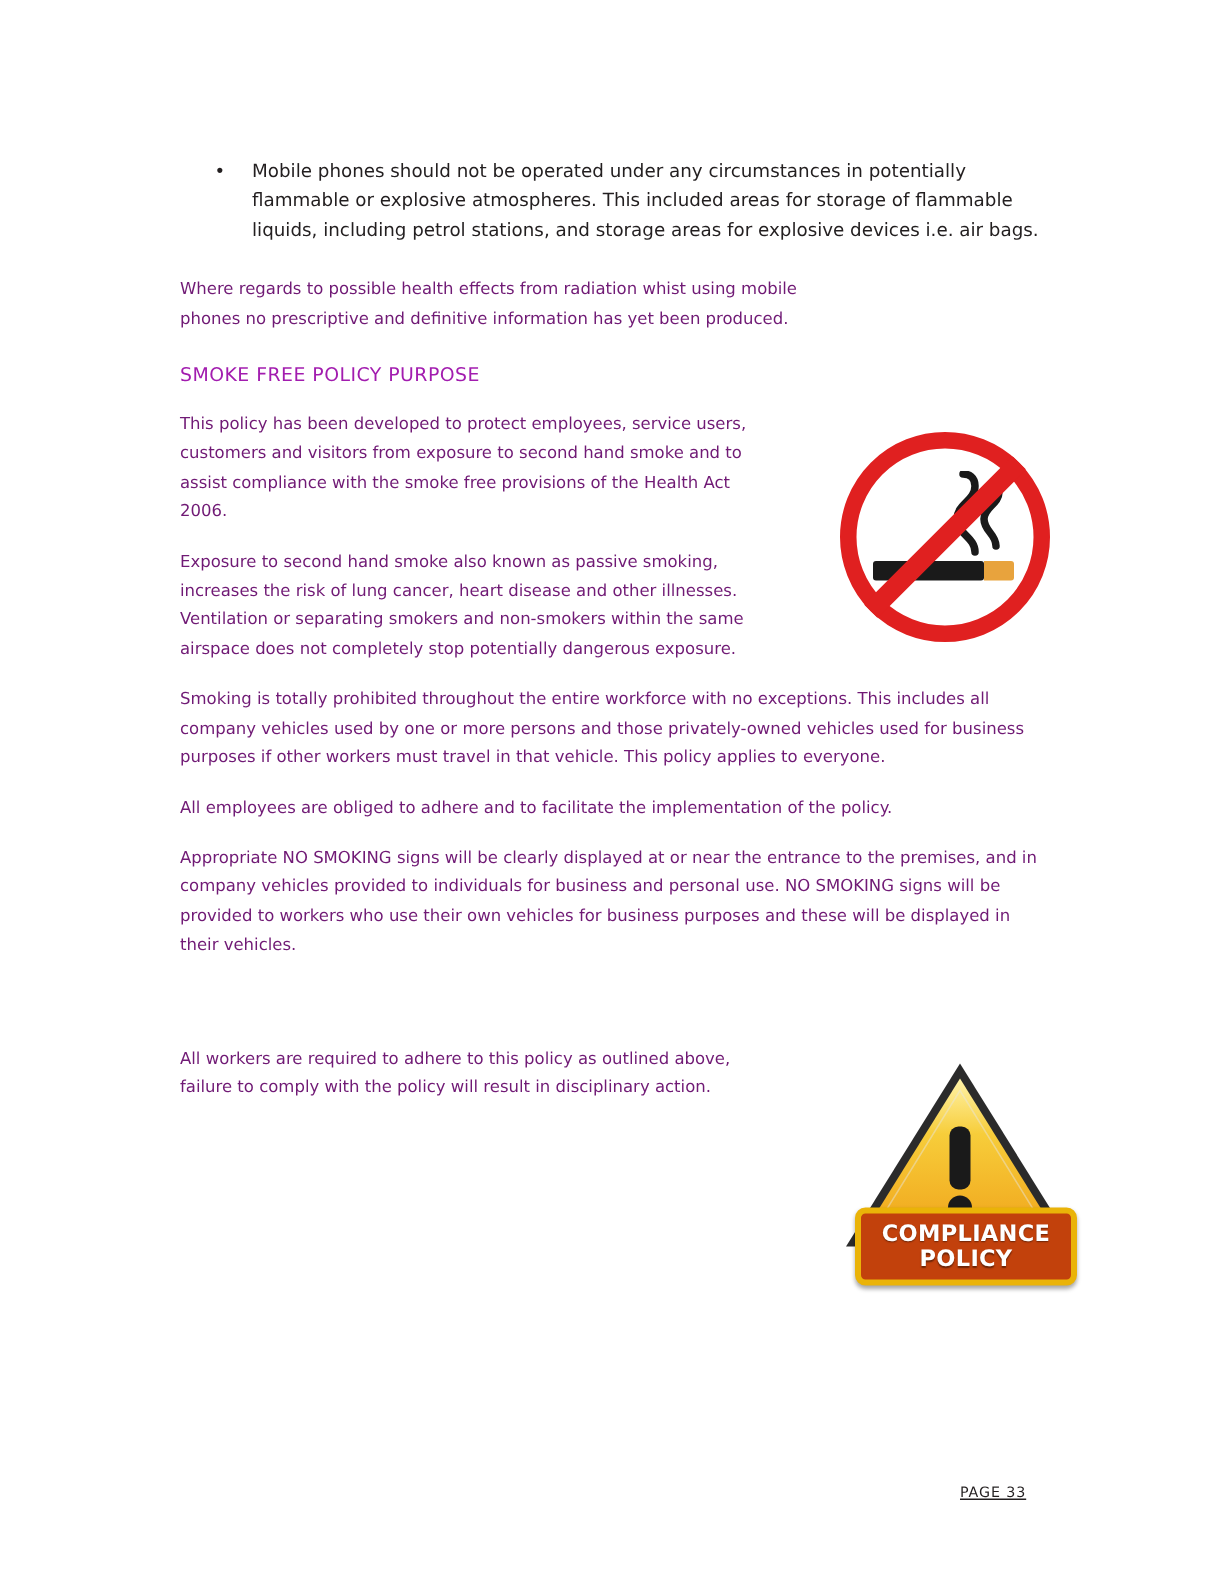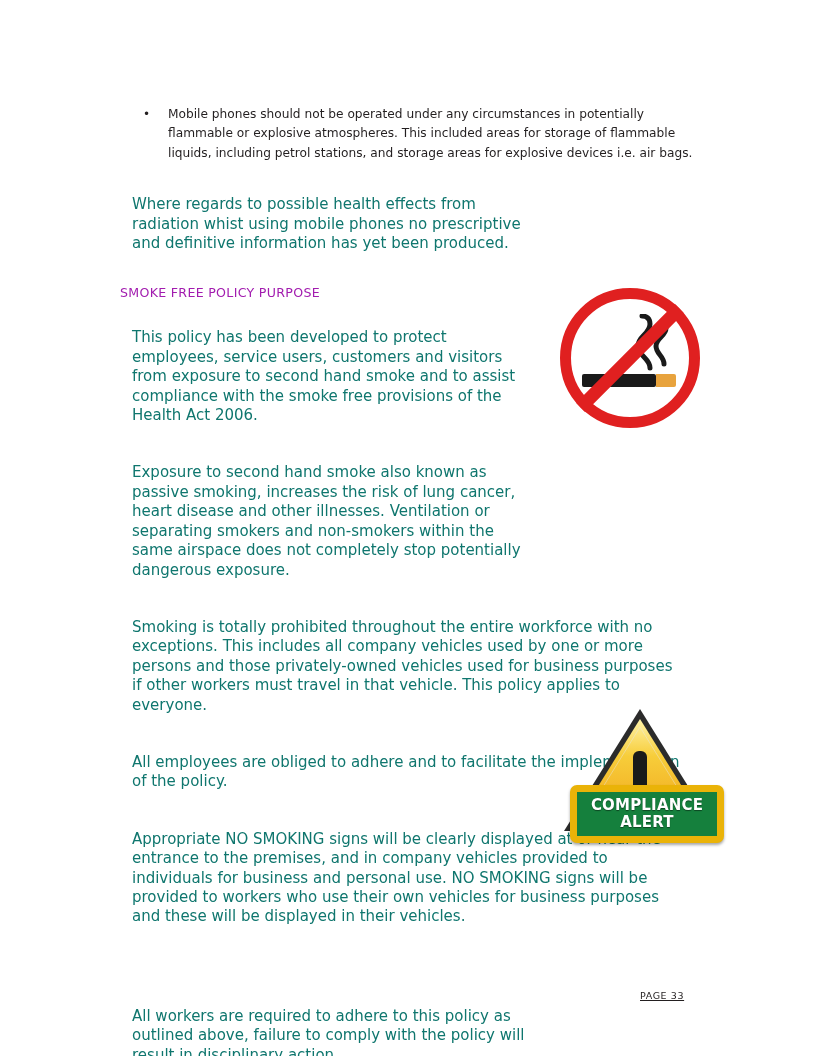--- a/index.html
+++ b/index.html
@@ -42,24 +42,24 @@
   }
   .bullet-item .dot {
     position: absolute;
     left: 23px;
     top: 0px;
     font-size: 12px;
     line-height: 19.4px;
   }
 
   p.body-text {
-    font-size: 15px;
+    font-size: 11px;
     line-height: 19.4px;
-    margin: 12px;
-    color: #0f766e;
+    margin: 0;
+    color: #701a75;
   }
   .gap-20 { height: 20px; }
   .gap-16 { height: 16px; }
   .gap-14 { height: 14px; }
   .gap-40 { height: 40px; }
 
   h2.section-heading {
     font-size: 12.6px;
     font-weight: normal;
     letter-spacing: 0.3px;
@@ -134,25 +134,25 @@
   .ca-tri {
     position: absolute;
     left: 0;
     top: 0;
     width: 160px;
     height: 130px;
   }
   .ca-banner {
     position: absolute;
     left: 10px;
-    top: 80px;
+    top: 100px;
     width: 140px;
     height: 44px;
-    background: #15803d;
-    border: 7px solid #eab308;
+    background: #c2410c;
+    border: 4px solid #eab308;
     border-radius: 7px;
     box-shadow: 0 2px 3px rgba(0,0,0,0.35);
   }
   .ca-banner-text {
     position: absolute;
     left: 0;
     top: 0;
     width: 100%;
     height: 100%;
     display: flex;
@@ -254,20 +254,20 @@
       </defs>
       <path d="M80 4 L156 126 L4 126 Z" fill="#2b2b2b"></path>
       <path d="M80 14 L146 120 L14 120 Z" fill="url(#triGrad)"></path>
       <path d="M80 22 L138 116 L22 116 Z" fill="none" stroke="#e7e7e7" stroke-width="1" opacity="0.45"></path>
       <rect x="73" y="46" width="14" height="42" rx="6" fill="#1a1a1a"></rect>
       <circle cx="80" cy="100" r="8" fill="#1a1a1a"></circle>
     </svg>
     <div class="ca-banner">
       <div class="ca-banner-text">
         <span>COMPLIANCE</span>
-        <span>ALERT</span>
+        <span>POLICY</span>
       </div>
     </div>
   </div>
 
   <div class="page-number">PAGE 33</div>
 
 </div>
 
 </body></html>

